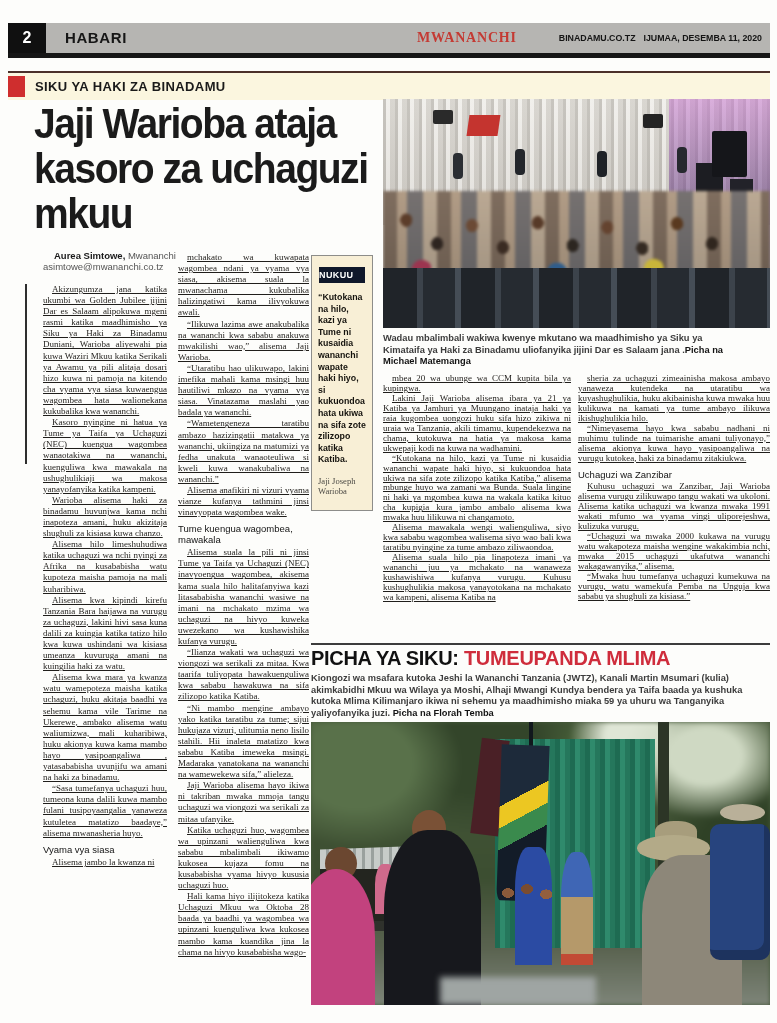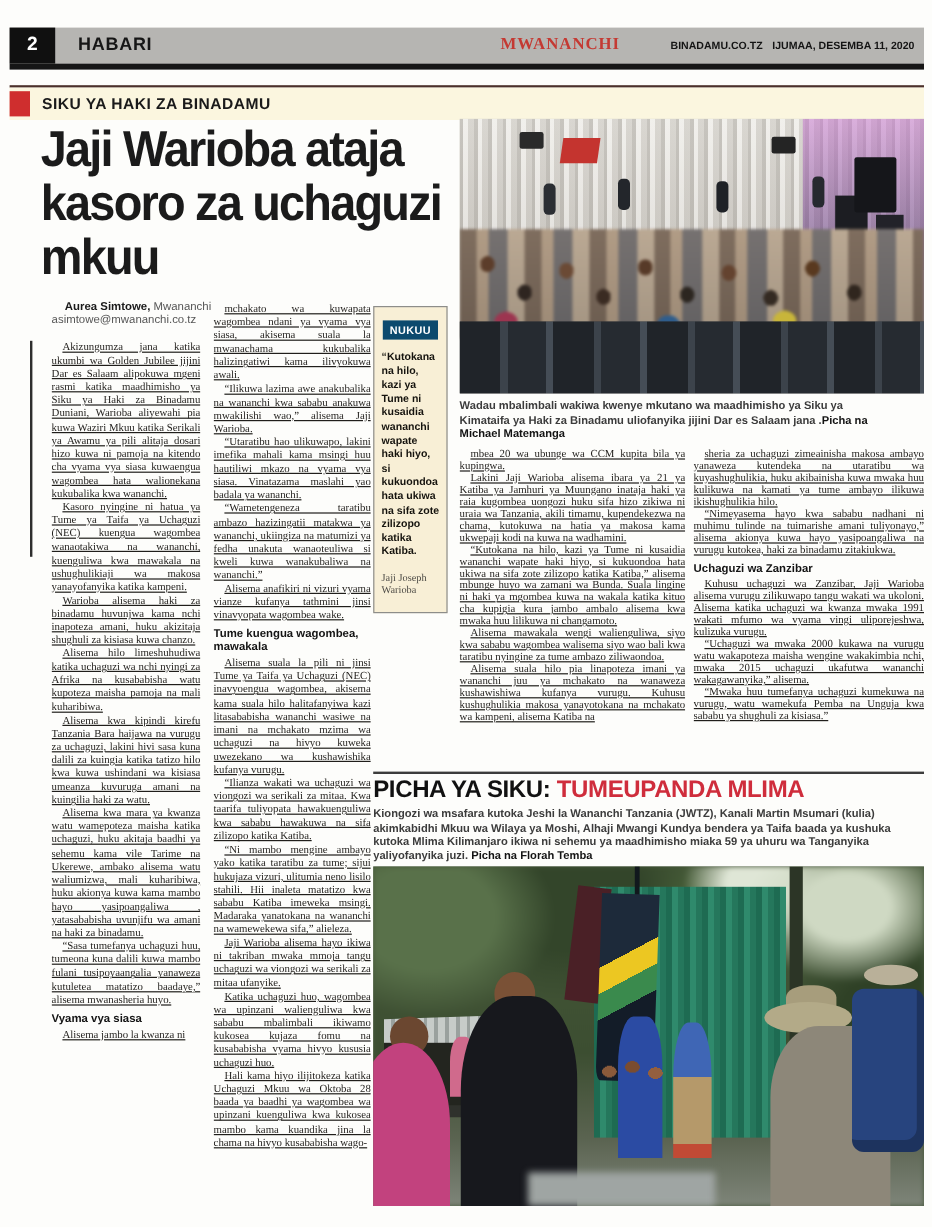--- a/index.html
+++ b/index.html
@@ -39,28 +39,28 @@
   
   .col{position:absolute;overflow:hidden;}
   .col1{left:43px;top:284px;width:124px;height:723px;}
   .col2{left:178px;top:252px;width:131px;height:755px;}
   .col3{left:383px;top:374px;width:188px;height:270px;}
   .col4{left:578px;top:374px;width:192px;height:270px;}
   .para{margin:0;font-family:"Liberation Serif",serif;font-size:9px;line-height:11.1px;
         color:#201e1b;text-align:justify;text-indent:9px;text-decoration:underline;}
   .para.lede{text-indent:0;}
   .col3 .para,.col4 .para{font-size:9px;line-height:9.95px;}
-  .subhead{font-family:"Liberation Sans",sans-serif;font-weight:700;font-size:9.5px;
+  .subhead{font-family:"Liberation Sans",sans-serif;font-weight:400;font-size:9.5px;
            line-height:10.5px;color:#141414;margin:6px 0 2px 0;}
 
   
   .quote-box{position:absolute;left:311px;top:255px;width:62px;height:256px;
              background:#f8efd6;border:1px solid #8d8d8a;box-sizing:border-box;}
-  .quote-tag{margin:11px 7px 9px 7px;background:#0c4a6e;color:#fff;font-weight:700;
-             font-size:9px;text-align:center;padding:3px 0;letter-spacing:.4px;}
+  .quote-tag{margin:11px 7px 9px 7px;background:#0f172a;color:#fff;font-weight:700;
+             font-size:9px;padding:3px 0;letter-spacing:.4px;}
   .quote-text{padding:0 6px;font-weight:700;font-size:8.8px;line-height:11.6px;color:#15130e;}
   .quote-attr{padding:0 6px;margin-top:10px;font-size:8.6px;line-height:10.5px;color:#4c4a45;font-family:Liberation Serif, serif;}
 
   
   .photo1{position:absolute;left:383px;top:99px;width:387px;height:229px;overflow:hidden;background:#dcd9d3;}
   .photo1 div{position:absolute;}
   .p1-drapes{left:0;top:0;right:0;height:55%;
     background:repeating-linear-gradient(90deg,rgba(105,100,92,.28) 0 3px,rgba(255,255,255,.28) 3px 7px,rgba(150,145,138,.22) 7px 12px),
                linear-gradient(180deg,#eceae5,#d6d3cd);}
   .p1-banner-red{left:22%;top:7%;width:8%;height:9%;background:#c4342f;transform:skewX(-8deg);}

